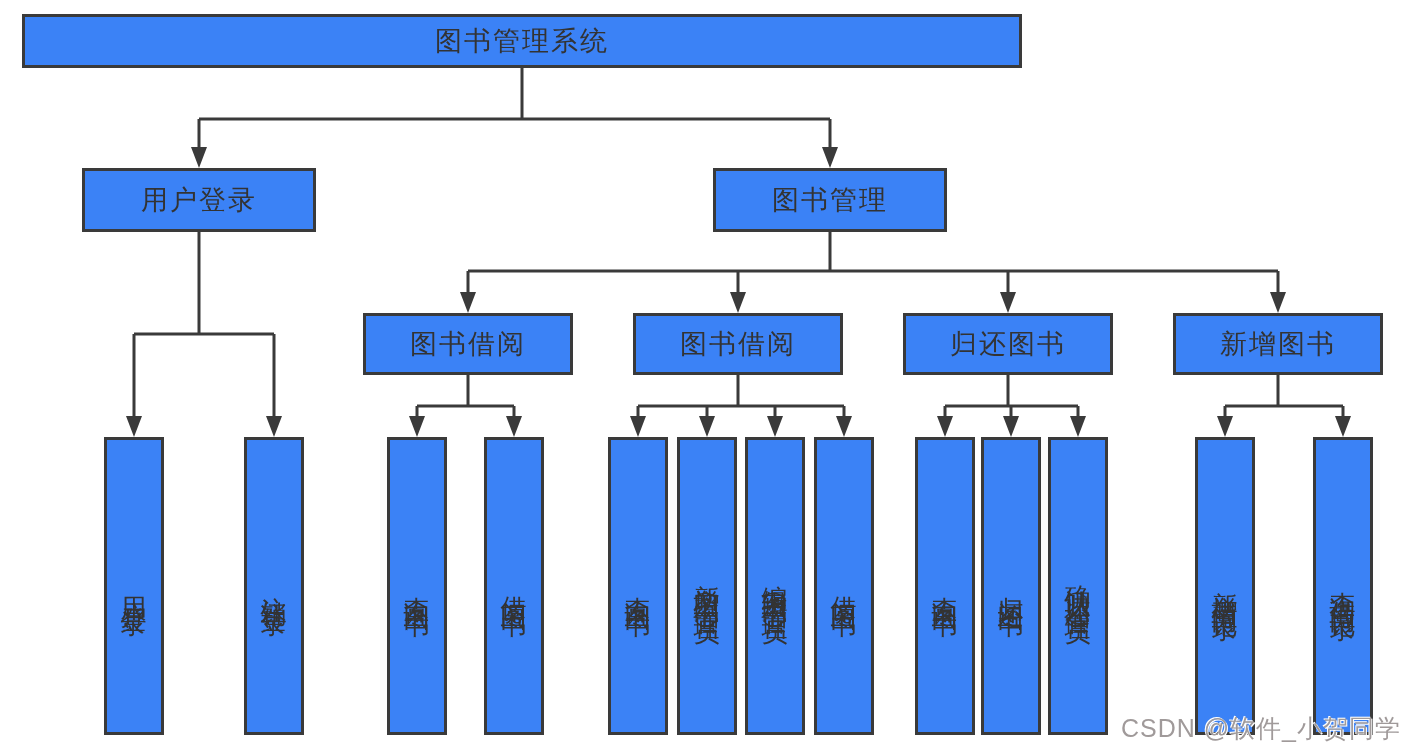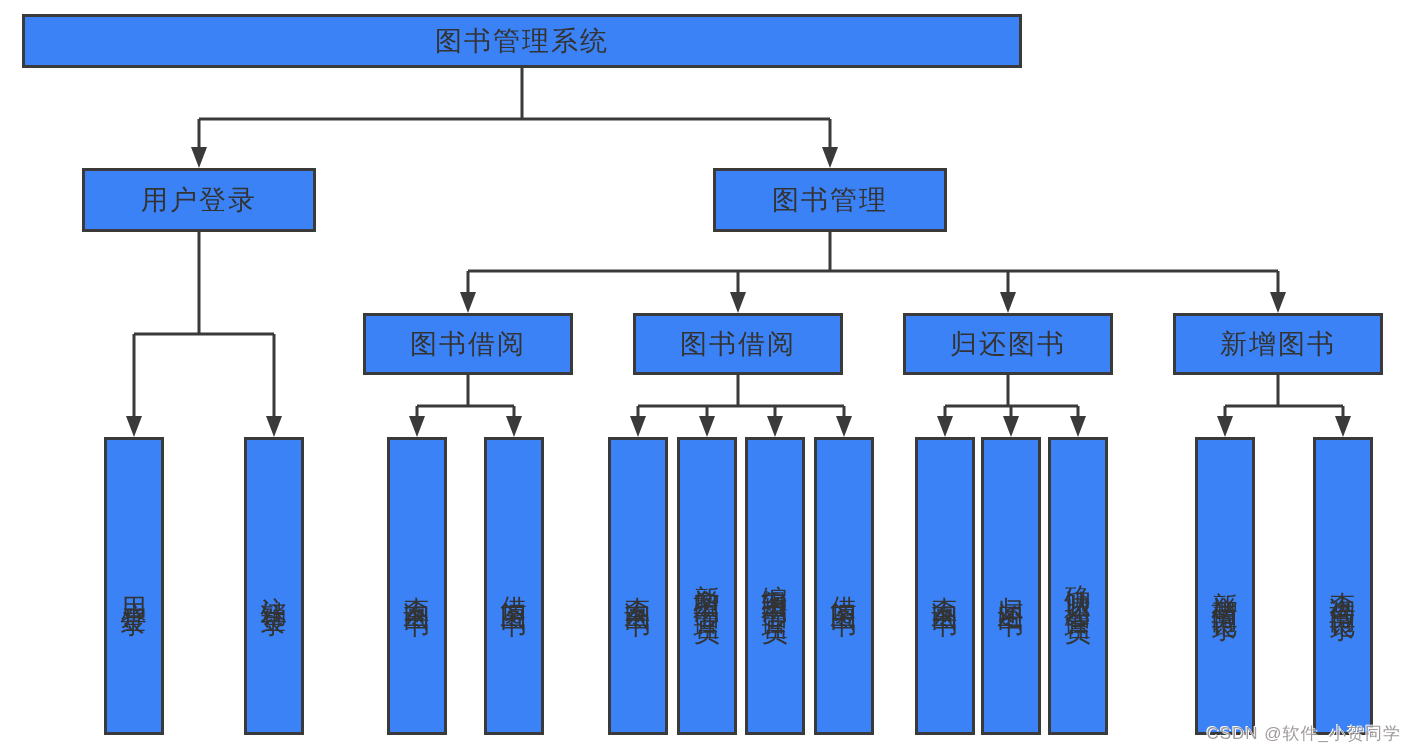--- a/index.html
+++ b/index.html
@@ -12,21 +12,21 @@
     position:absolute;box-sizing:border-box;border:3px solid #3a3a3a;background:#3b82f6;
     display:flex;align-items:center;justify-content:center;
   }
   .hbox span{font-size:27px;letter-spacing:2px;white-space:nowrap;color:#333;}
   .vbox{width:60px;height:298px;top:437px;}
   .vbox span{
     writing-mode:vertical-lr;font-size:26px;letter-spacing:5px;line-height:1;
     white-space:nowrap;color:#333;
   }
   #watermark{
-    position:absolute;right:4px;bottom:2px;font-size:17px;letter-spacing:1px;
+    position:absolute;right:4px;bottom:2px;font-size:25px;letter-spacing:1px;
     color:#a09a9a;text-shadow:1px 1px 0 #fff,-1px -1px 0 #fff;white-space:nowrap;
   }
 </style>
 </head>
 <body>
 
 <div id="stage">
 
   <svg id="connectors" viewBox="0 0 1405 747" xmlns="http://www.w3.org/2000/svg">
     <path fill="none" stroke="#3a3a3a" stroke-width="3" d="M522 68 V119 M199 119 H830 M199 119 V152 M830 119 V152

